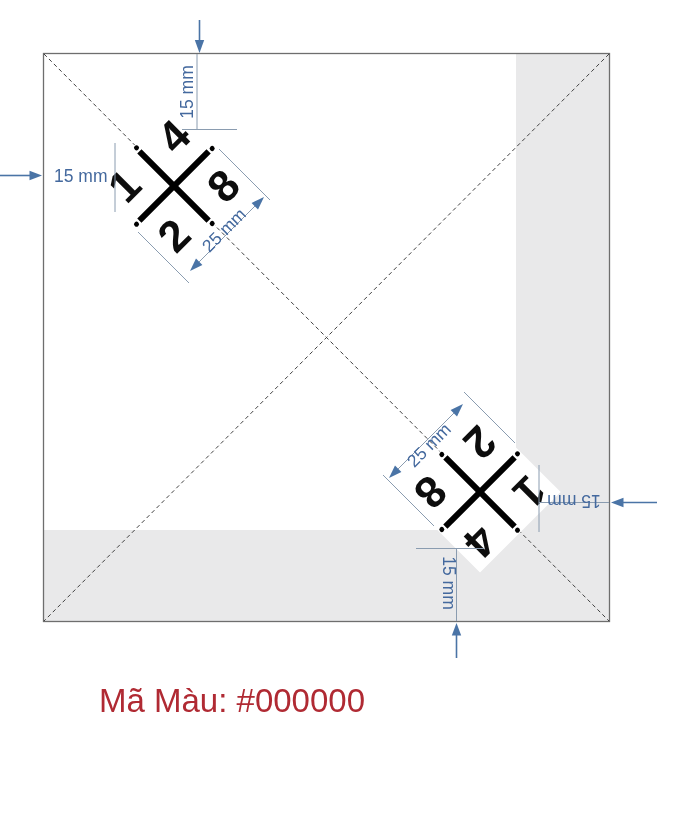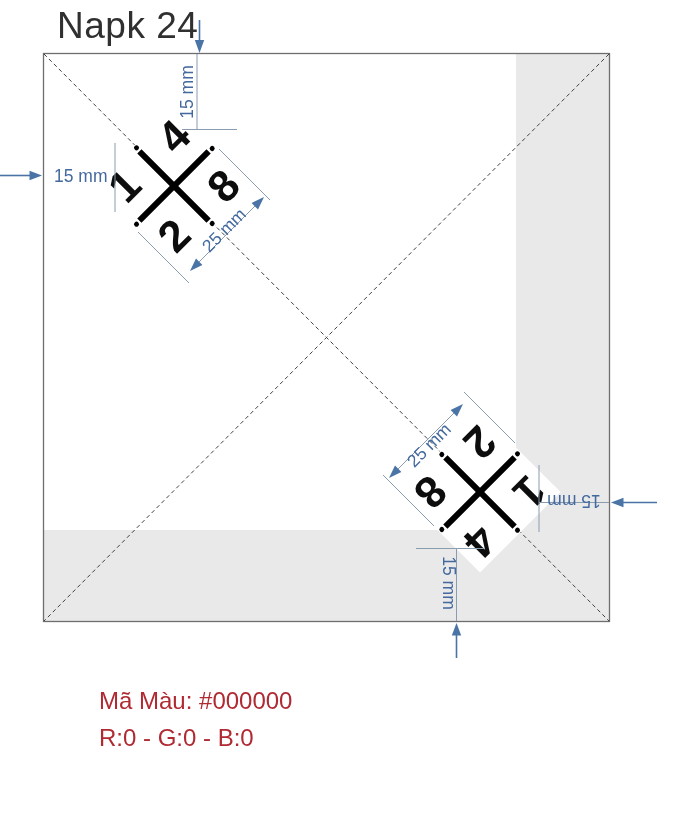--- a/index.html
+++ b/index.html
@@ -37,21 +37,21 @@
     position:absolute;transform:translate(-50%,-50%);
     font-size:44px;font-weight:bold;color:#0d0d0d;line-height:1;
   }
   .digit-tl{left:22px;top:22px;}
   .digit-tr{left:92px;top:22px;}
   .digit-bl{left:22px;top:92px;}
   .digit-br{left:92px;top:92px;}
 
   .color-block{
     position:absolute;left:99px;top:682px;
-    font-size:24px;line-height:37px;color:#b02a33;
+    font-size:33px;line-height:37px;color:#b02a33;
   }
 </style>
 </head>
 <body>
 
 <div class="canvas">
 
   <div class="band band-right"></div>
   <div class="band band-bottom"></div>
 
@@ -132,20 +132,18 @@
     <g>
       <line x1="434" y1="526" x2="383" y2="475" stroke="#8a9cb0" stroke-width="1"></line>
       <line x1="515" y1="443" x2="464" y2="392" stroke="#8a9cb0" stroke-width="1"></line>
       <line x1="391" y1="476" x2="461" y2="406" stroke="#8a9cb0" stroke-width="1"></line>
       <polygon points="389,478 395,465.6 401.4,472" fill="#4a74a6"></polygon>
       <polygon points="463,404 450.6,410 457,416.4" fill="#4a74a6"></polygon>
       <text transform="translate(429,445) rotate(-45)" y="6" text-anchor="middle">25 mm</text>
     </g>
   </svg>
 
-  <div class="sheet-title">Napk 24</div>
 
   <div class="color-block">
     <div>Mã Màu: #000000</div>
-    <div>R:0 - G:0 - B:0</div>
   </div>
 
 </div>
 
 </body></html>

